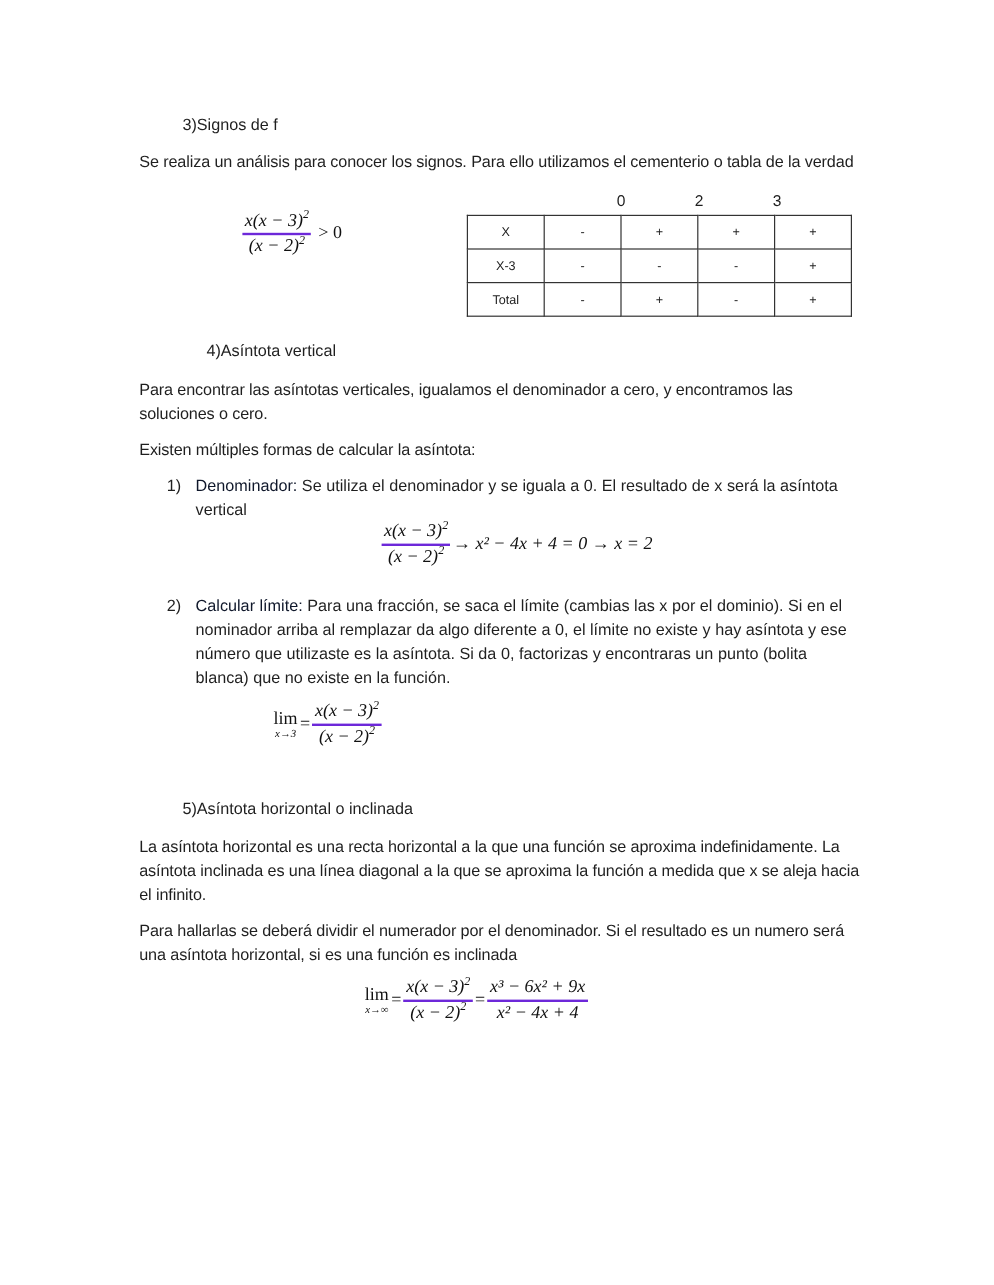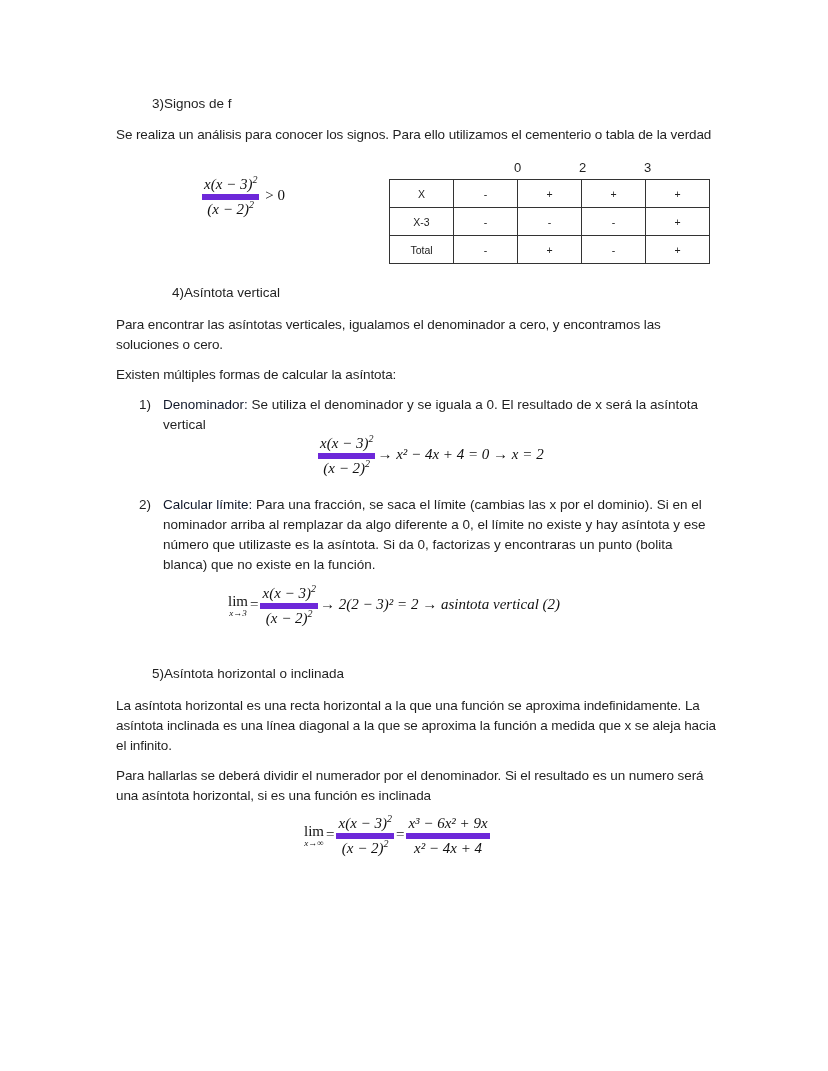--- a/index.html
+++ b/index.html
@@ -5,21 +5,21 @@
   html, body { margin:0; padding:0; background:#ffffff; }
   body { width:828px; height:1071px; position:relative; overflow:hidden;
          font-family:"Liberation Sans", "DejaVu Sans", sans-serif; color:#1f1f1f; font-size:13.5px; }
   .abs { position:absolute; }
   .p { position:absolute; left:116px; width:600px; line-height:20px; font-size:13.5px; letter-spacing:-0.1px; }
   .heading { position:absolute; font-size:13.5px;text-align:right; }
   .heading .num { display:inline-block; width:25px; }
   .math { font-family:"Liberation Serif", "DejaVu Serif", serif; font-style:italic; font-size:15px; color:#111; }
   .math .up { font-style:normal; }
   .frac { display:inline-flex; flex-direction:column; align-items:center; vertical-align:middle; margin:0 2px; }
-  .frac .n { padding:0 2px 1px 2px; border-bottom:6px solid #6d28d9; line-height:17px; }
+  .frac .n { padding:0 2px 1px 2px; border-bottom:2px solid #6d28d9; line-height:17px; }
   .frac .d { padding:1px 2px 0 2px; line-height:17px; }
   sup { font-size:10px; vertical-align:6px; line-height:0; }
   .lim { display:inline-flex; flex-direction:column; align-items:center; vertical-align:middle; margin-right:2px;justify-content:center; }
   .lim .l1 { font-style:normal; line-height:15px; }
   .lim .l2 { font-size:9px; line-height:9px; }
   .orange { color:#0f172a; }
   table.signs { position:absolute; left:389px; top:179px; border-collapse:collapse; }
   table.signs td { border:1px solid #333; width:63px; height:27px; text-align:center; font-size:10.5px; padding:0; color:#222; }
   .colhead { position:absolute; top:160px; font-size:13px; }
   .li { position:absolute; left:139px; font-size:13.5px; line-height:20px; width:580px; }
@@ -93,21 +93,21 @@
   <span class="num">2)</span>
   <div class="txt"><span class="orange">Calcular límite:</span><span> Para una fracción, se saca el límite (cambias las x por el dominio). Si en el nominador arriba al remplazar da algo diferente a 0, el límite no existe y hay asíntota y ese número que utilizaste es la asíntota. Si da 0, factorizas y encontraras un punto (bolita blanca) que no existe en la función.</span></div>
 </div>
 <div class="abs math" style="left:228px; top:585px;">
   <span class="lim">
     <span class="l1">lim</span>
     <span class="l2">x→3</span>
   </span><span class="up">=</span><span class="frac">
     <span class="n"><span>x(x − 3)</span><sup>2</sup></span>
     <span class="d"><span>(x − 2)</span><sup>2</sup></span>
-  </span><span>→ 2(2 − 3)² = 2 → asintota vertical (2)</span>
+  </span>
 </div>
 
 <div class="heading" style="left:139px; top:666px;">
   <span class="num">5)</span><span>Asíntota horizontal o inclinada</span>
 </div>
 <div class="p" style="top:696px;">La asíntota horizontal es una recta horizontal a la que una función se aproxima indefinidamente. La asíntota inclinada es una línea diagonal a la que se aproxima la función a medida que x se aleja hacia el infinito.</div>
 <div class="p" style="top:766px;">Para hallarlas se deberá dividir el numerador por el denominador. Si el resultado es un numero será una asíntota horizontal, si es una función es inclinada</div>
 
 <div class="abs math" style="left:304px; top:815px;">
   <span class="lim">

